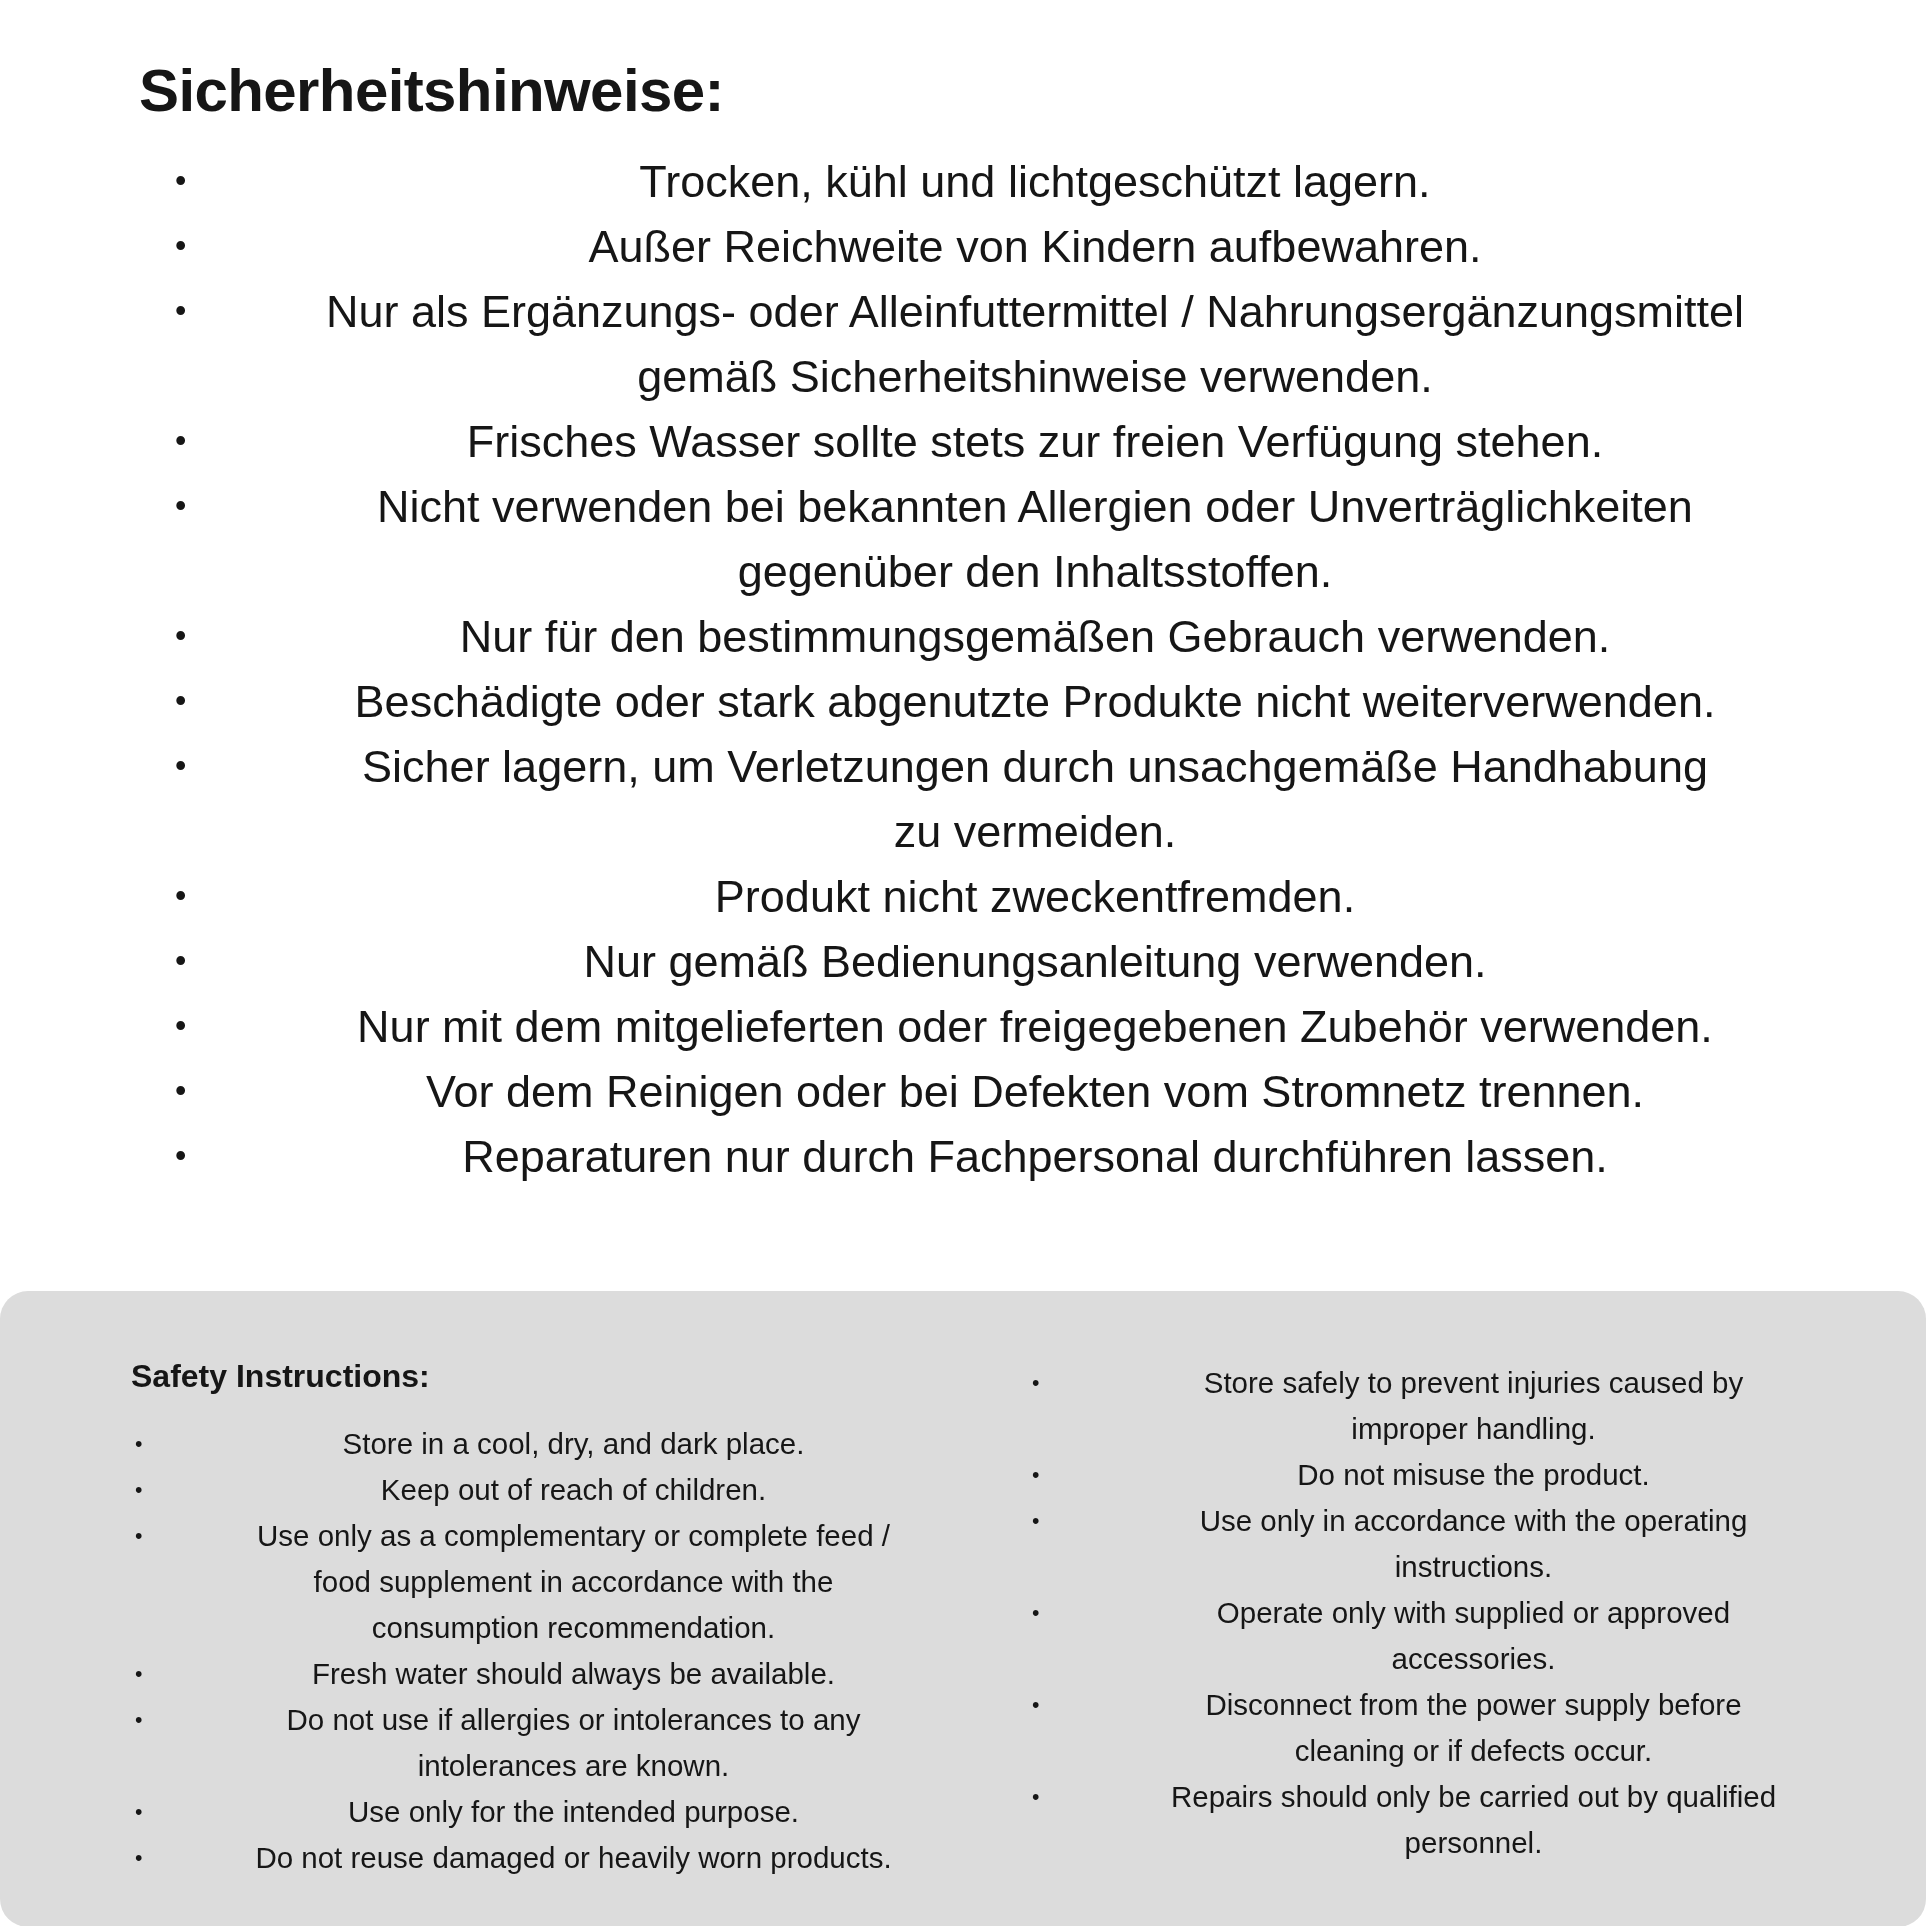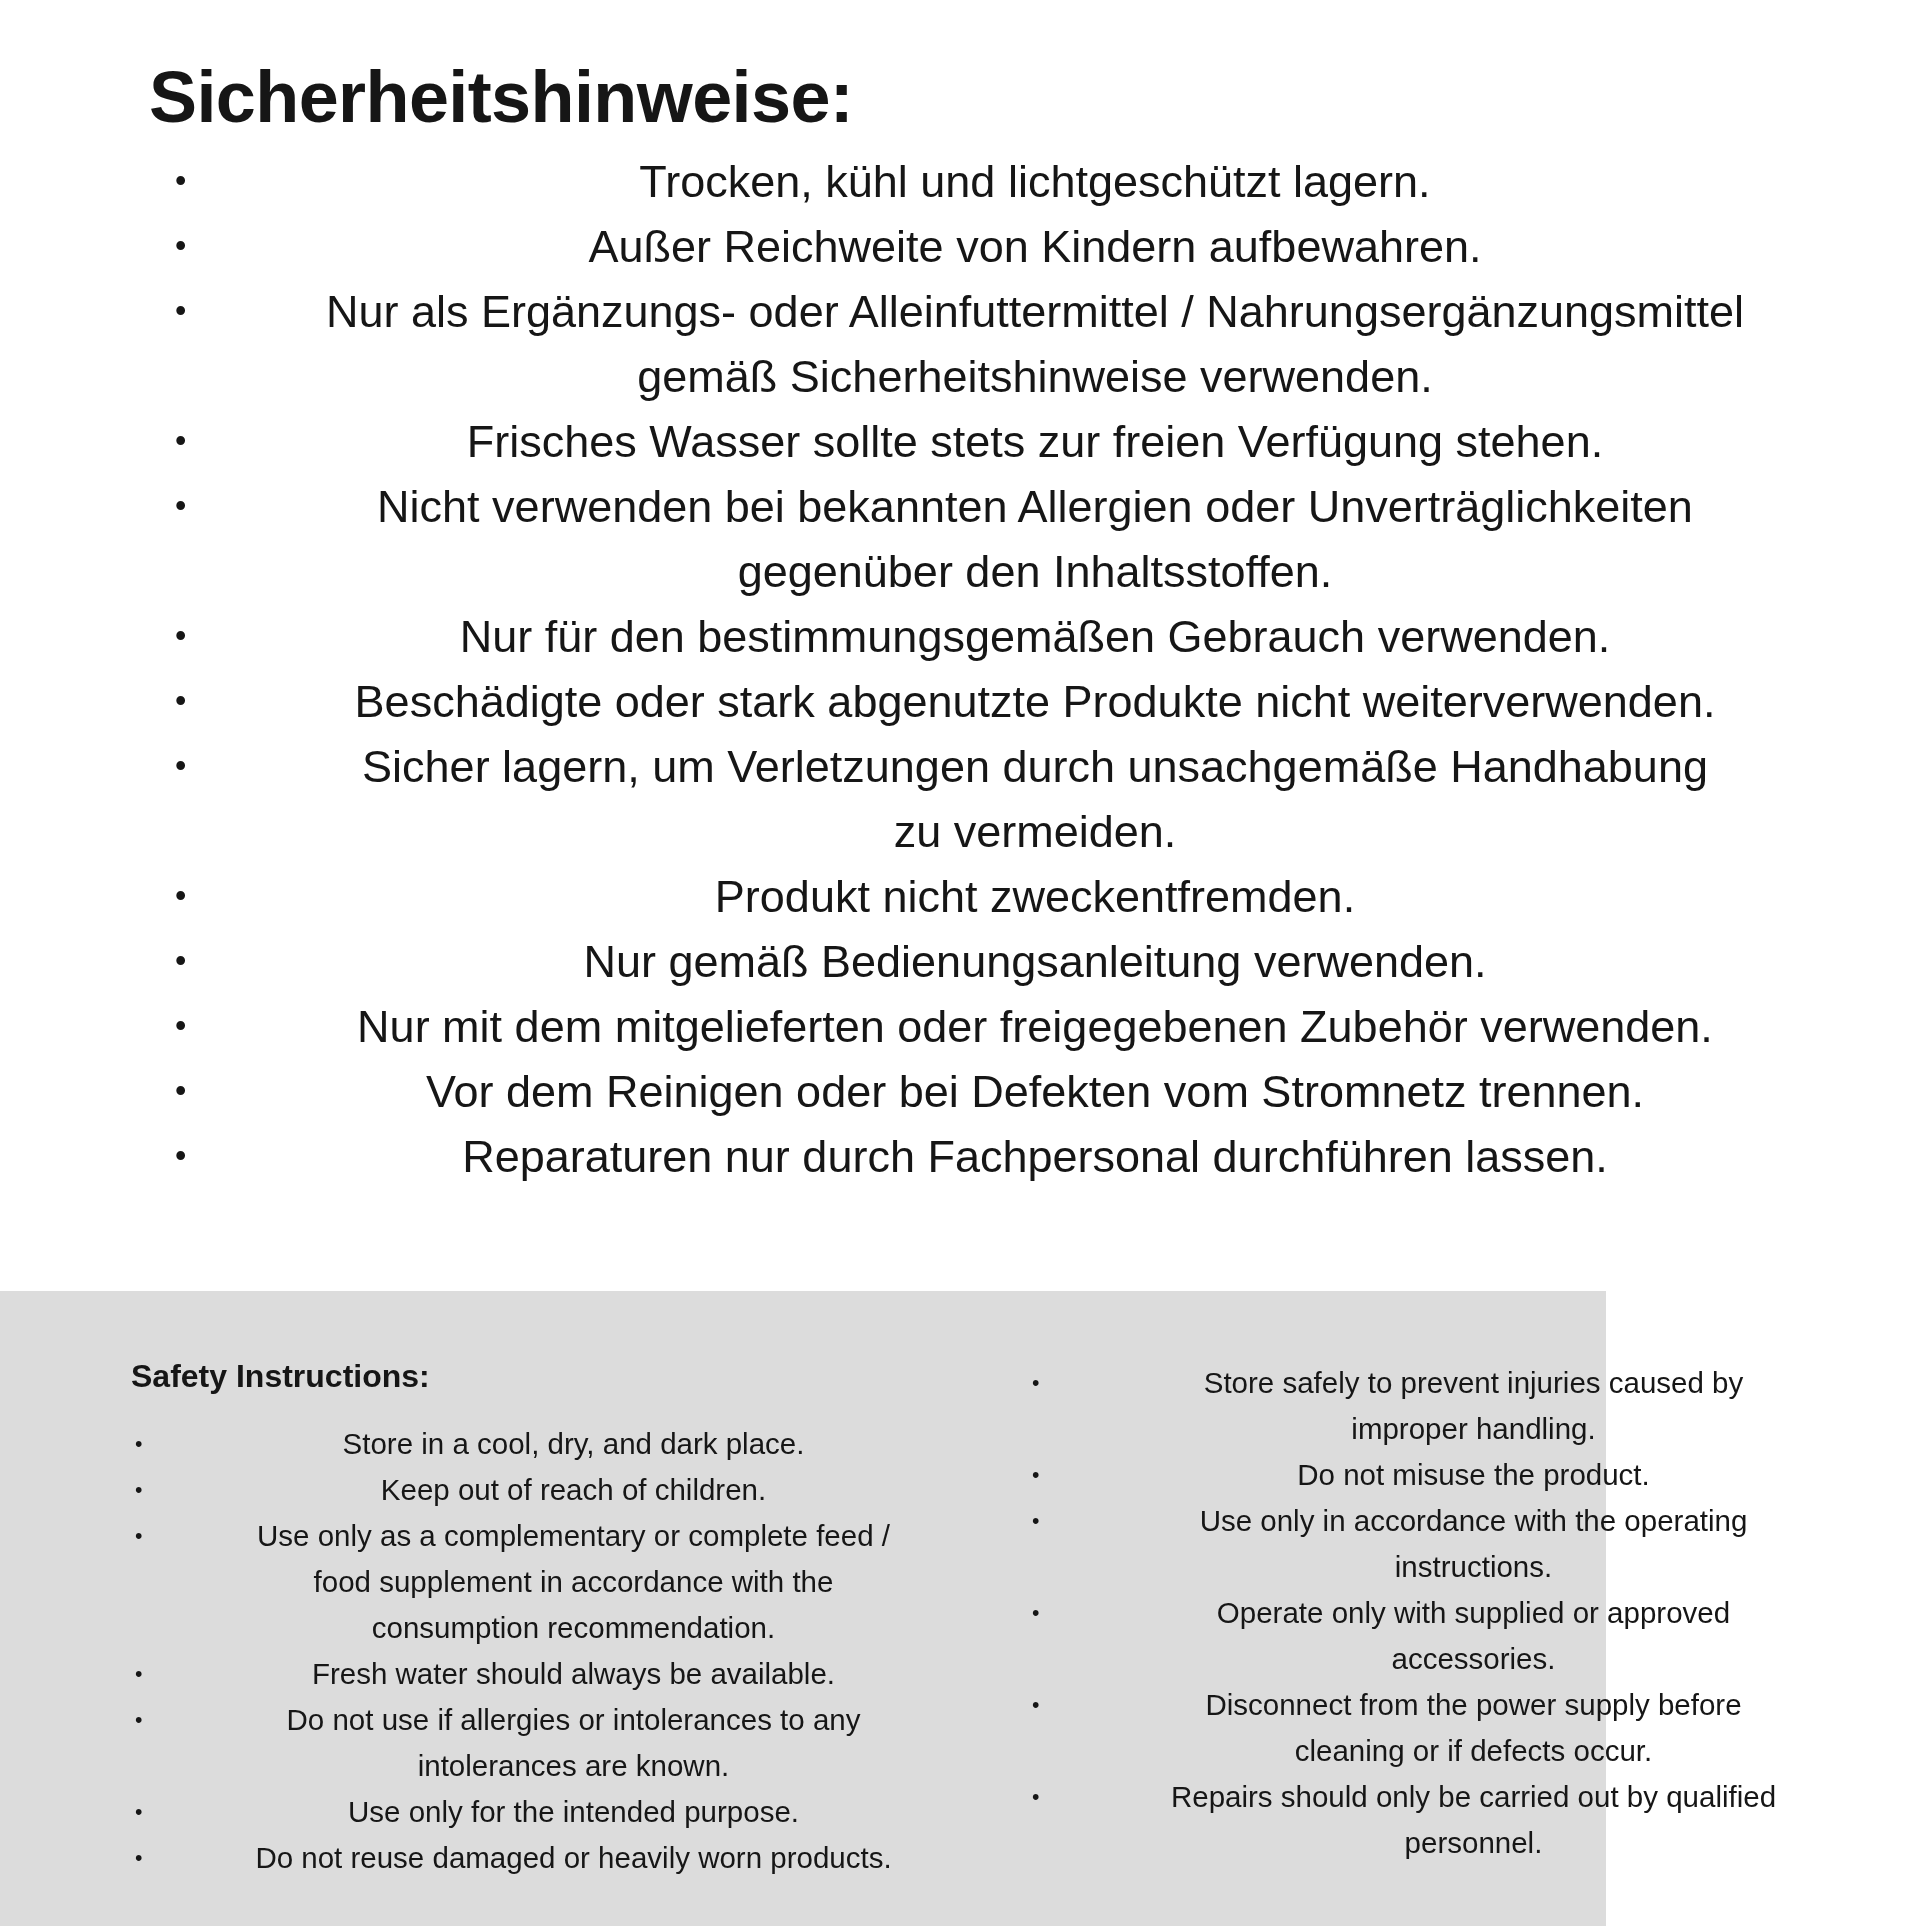--- a/index.html
+++ b/index.html
@@ -15,22 +15,22 @@
   }
   body{
     font-family:"Liberation Sans", sans-serif;
     font-stretch:condensed;
     color:var(--fg);
   }
   .page{position:relative;width:1926px;height:1926px;}
 
   
   .de-title{
-    position:absolute;left:149px;top:56px;margin:0;
-    font-size:72px;font-weight:700;letter-spacing:-0.6px;text-align:center;
+    position:absolute;left:139px;top:56px;margin:0;
+    font-size:60px;font-weight:700;letter-spacing:-0.6px;text-align:center;
   }
   ul.blist{list-style:none;margin:0;padding:0;text-align:center;}
   ul.blist li{
     position:relative;
     white-space:pre-line;
   }
   .de-list{
     position:absolute;left:175px;top:149px;
     width:1689px;
     font-size:45px;line-height:65px;
@@ -39,22 +39,23 @@
   ul.blist li::before{
     content:"\2022";
     position:absolute;left:0;top:0;
     font-size:0.72em;line-height:inherit;
   }
   .de-list li::before{line-height:65px;}
 
   
   .band{
     position:absolute;left:0;top:1291px;
-    width:1606px;height:636px;
+    width:1926px;height:636px;
     background:var(--band);
+    border-radius:28px;
   }
   .en-title{
     position:absolute;left:131px;top:67px;margin:0;
     font-size:32px;font-weight:700;
   }
   .en-col{
     position:absolute;
     font-size:29.5px;line-height:46px;
   }
   .en-col li{padding-left:23px;}

